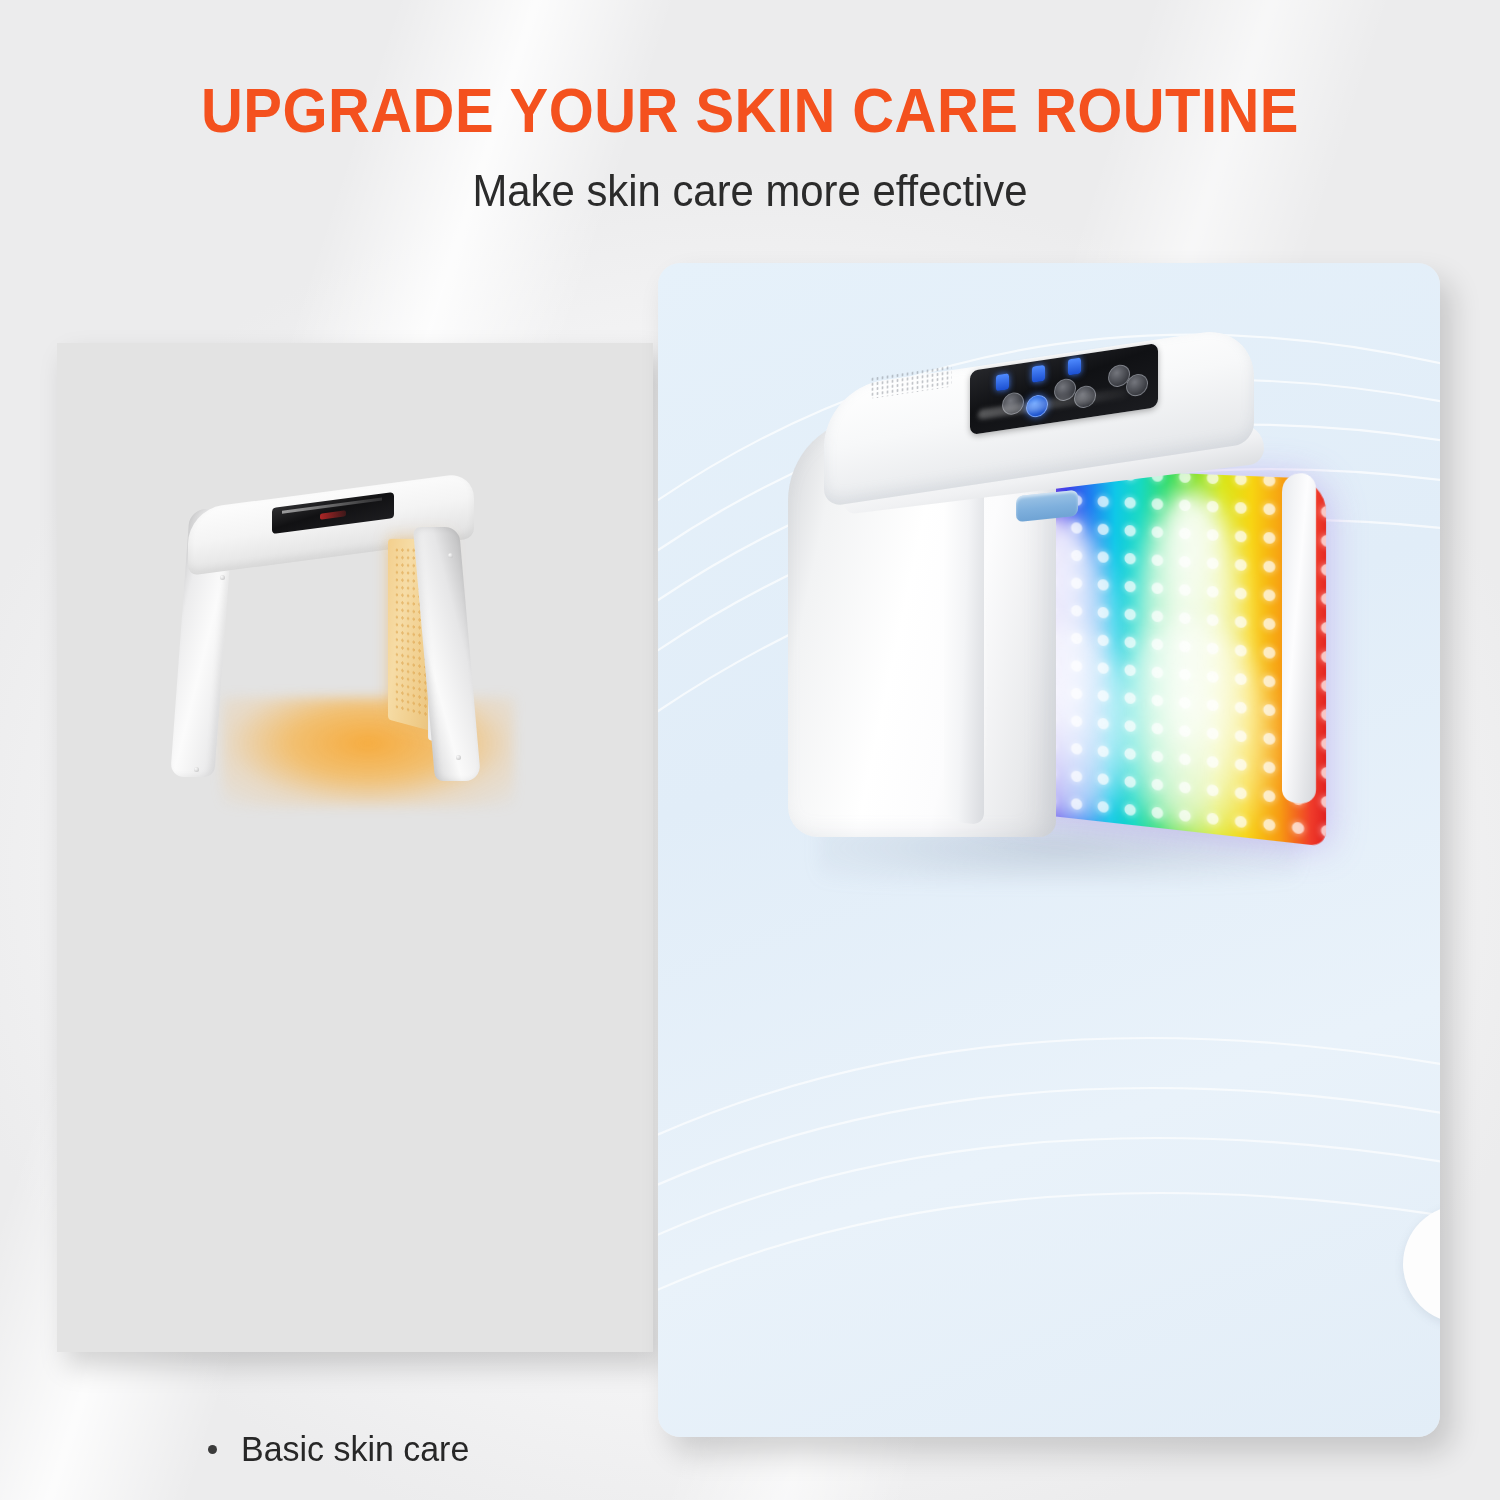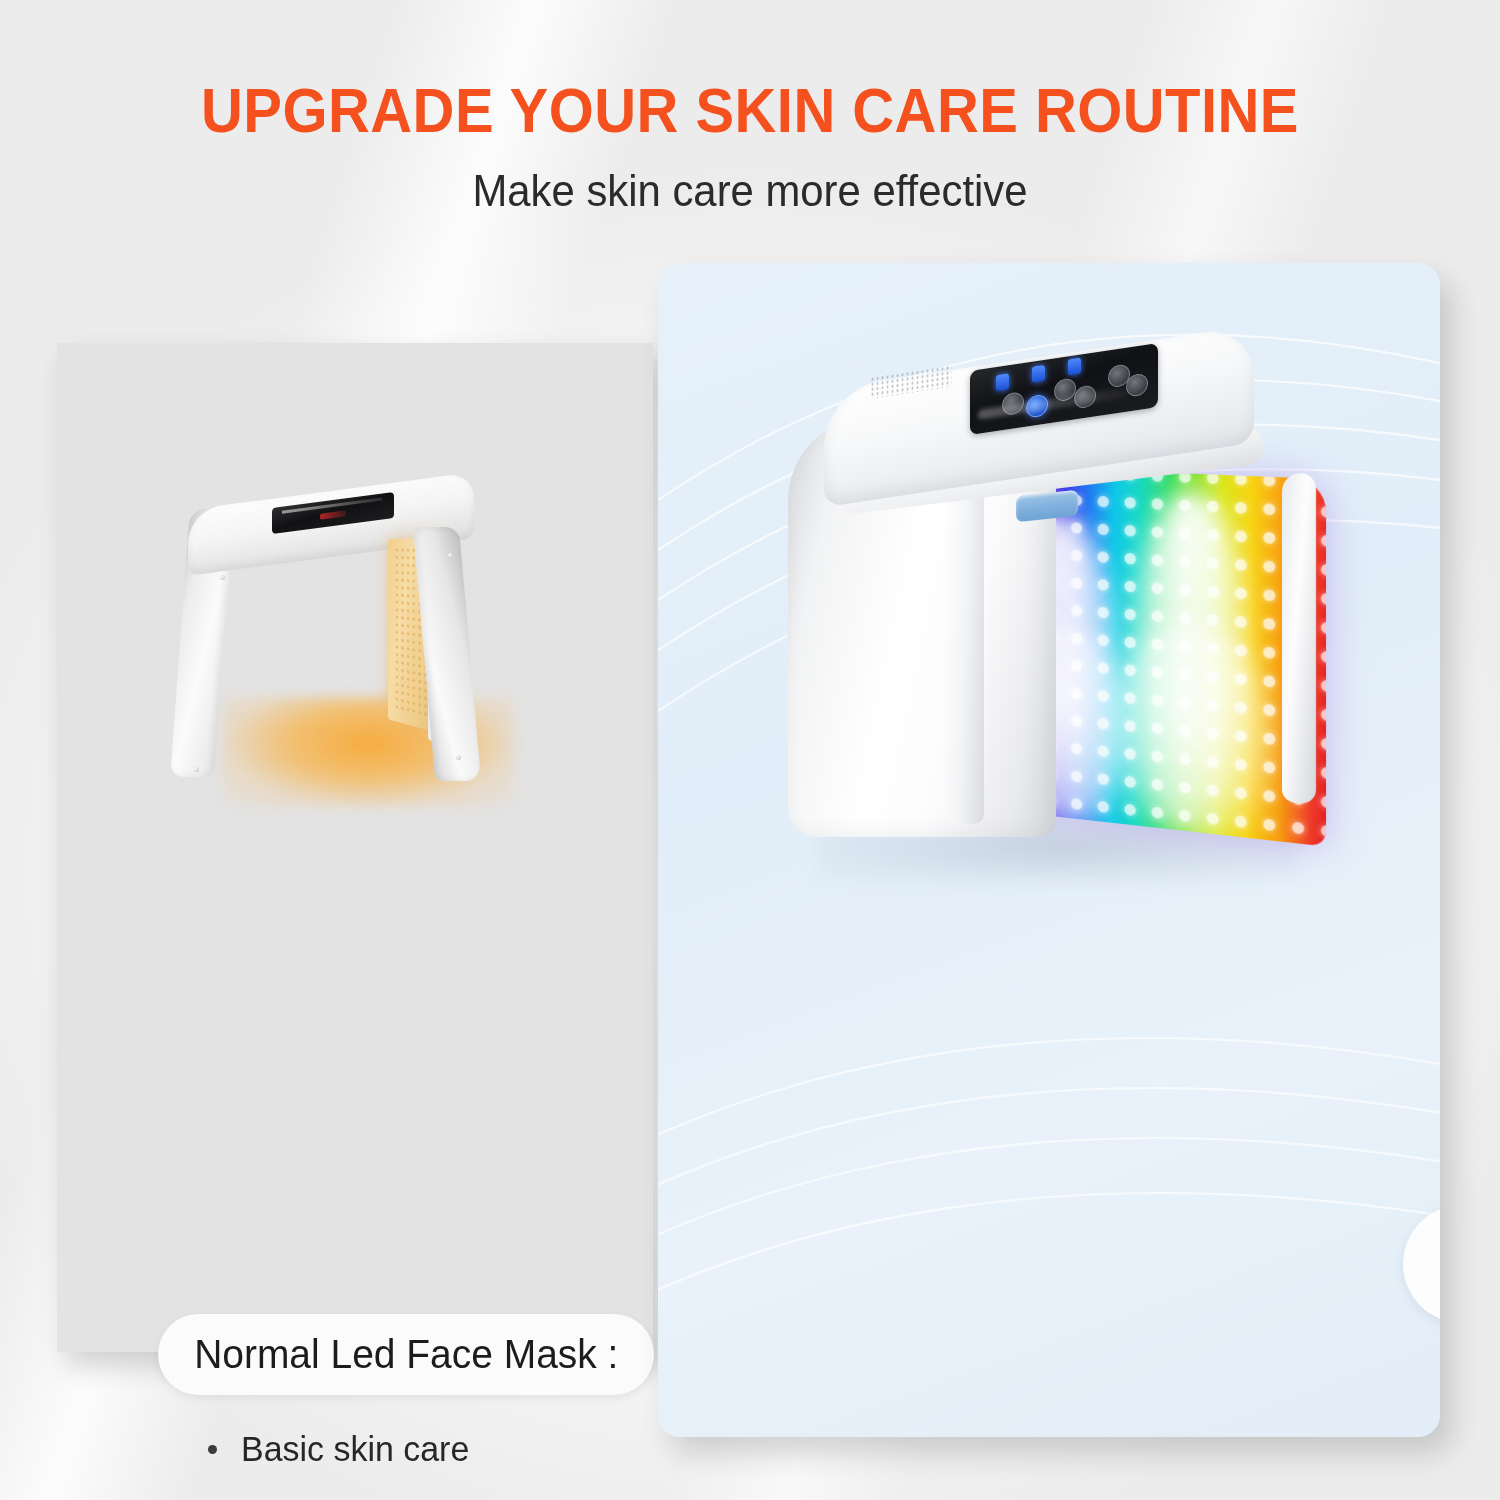--- a/index.html
+++ b/index.html
@@ -411,23 +411,20 @@
         </div>
         <div class="dn-panel-edge"></div>
         <div class="dn-leg-r"></div>
         <div class="dn-screw" style="left:40px; top:84px;"></div>
         <div class="dn-screw" style="left:14px; top:276px;"></div>
         <div class="dn-screw" style="left:268px; top:62px;"></div>
         <div class="dn-screw" style="left:276px; top:264px;"></div>
       </div>
     </div>
 
-    <div class="pill-left">
-      <span class="pill-left-text">Normal Led Face Mask :</span>
-    </div>
 
     <div class="bullets">
       <div class="bullet-row">
         <span class="bullet-dot"></span>
         <span class="bullet-text">Basic skin care</span>
       </div>
 
     </div>
   </div>
 

